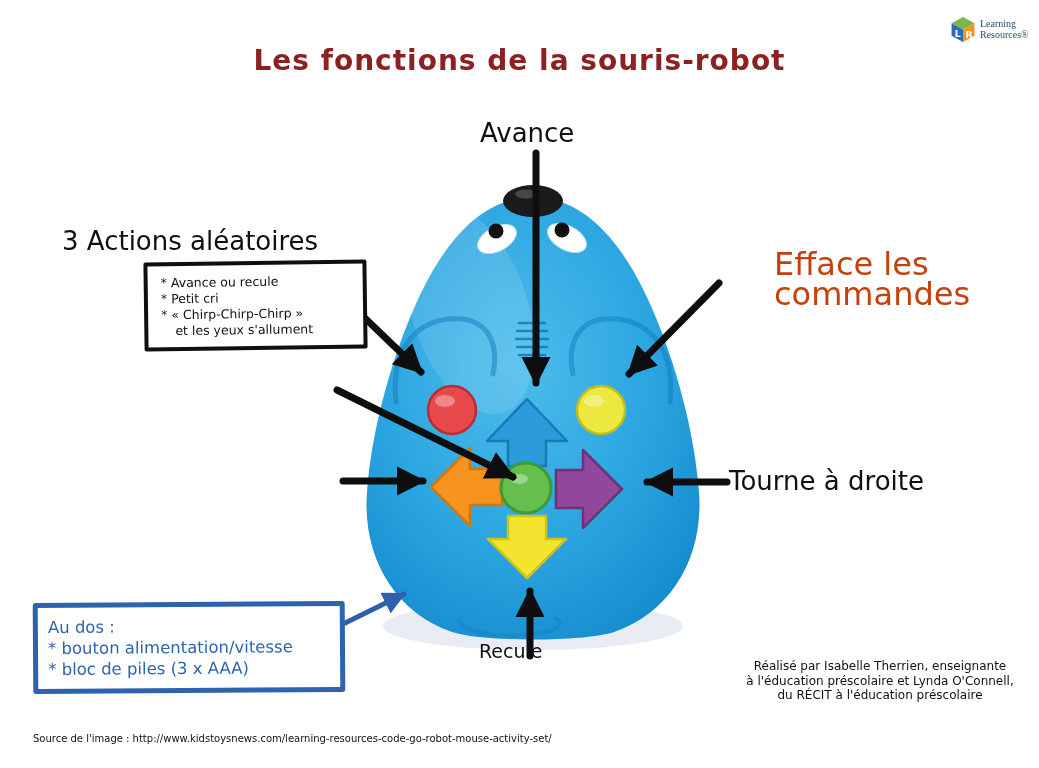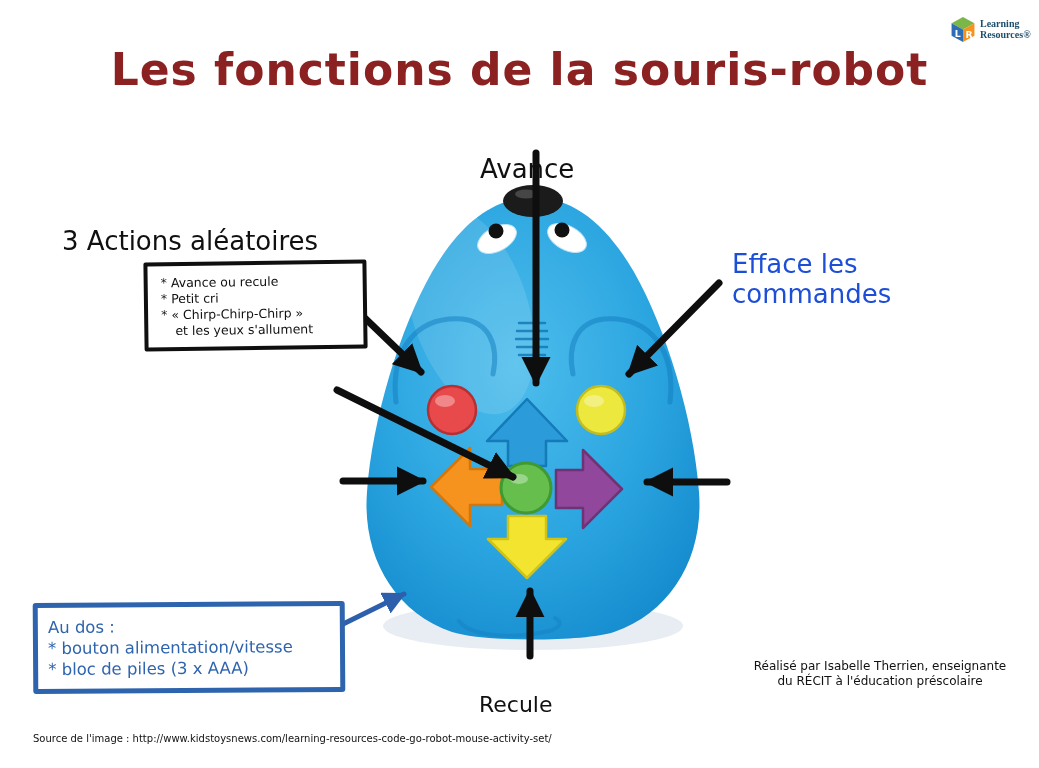--- a/index.html
+++ b/index.html
@@ -1,36 +1,36 @@
 <!DOCTYPE html>
 <html><head>
 <meta charset="utf-8">
 <style>
   html,body{margin:0;padding:0;background:#e8e8e8;}
   .stage{position:relative;width:1039px;height:768px;background:#ffffff;overflow:hidden;
          font-family:"DejaVu Sans",sans-serif;margin:0 auto;}
   .stage-svg{position:absolute;left:0;top:0;}
   .title{position:absolute;top:44px;left:0;width:100%;text-align:center;
-         font-size:44px;font-weight:bold;letter-spacing:1px;color:#8B2121;white-space:nowrap;}
+         font-size:28px;font-weight:bold;letter-spacing:1px;color:#8B2121;white-space:nowrap;}
   .lbl{position:absolute;color:#101010;font-size:26px;white-space:nowrap;}
-  .lbl-wrap{position:absolute;color:#1d4ed8;font-size:26px;line-height:30px;white-space:normal;}
+  .lbl-wrap{position:absolute;color:#c2410c;font-size:32px;line-height:30px;white-space:normal;margin-left:42px;}
   .note-box{position:absolute;left:144px;top:261px;width:196px;background:#fff;
             border:4px solid #0f0f0f;border-radius:2px;padding:9px 6px 8px 13px;
             transform:rotate(-0.8deg);}
   .note-box .b-line{font-size:12.5px;line-height:16px;color:#101010;white-space:nowrap;}
   .note-box .b-line.indent{margin-left:14px;}
   .back-box{position:absolute;left:33px;top:602px;width:288px;background:#fff;
             border:5px solid #2E64AE;border-radius:3px;padding:9px 4px 9px 10px;
             transform:rotate(-0.4deg);color:#2E64AE;}
   .back-box .bb-line{font-size:16.5px;line-height:21px;white-space:nowrap;}
   .credit{position:absolute;left:744px;top:659px;width:272px;text-align:center;color:#111;}
   .credit .c-line{font-size:12px;line-height:14.5px;white-space:nowrap;}
   .source{position:absolute;left:33px;top:733px;font-size:10px;color:#111;white-space:nowrap;}
   .logo{position:absolute;left:950px;top:16px;display:flex;align-items:center;gap:4px;}
-  .logo-text{font-family:"Liberation Serif",serif;font-weight:bold;font-size:10px;
+  .logo-text{font-family:"Liberation Serif",serif;font-weight:normal;font-size:10px;
              line-height:10.5px;color:#1D4E6B;white-space:nowrap;}
 </style>
 </head>
 <body>
 
 <div class="stage">
 
   <svg class="stage-svg" width="1039" height="768" viewBox="0 0 1039 768">
     <defs>
       <marker id="ah" viewBox="0 0 10 10" refX="9" refY="5" markerWidth="4.2" markerHeight="4.2" orient="auto">
@@ -115,44 +115,46 @@
       <text x="14.5" y="21" font-size="9" font-weight="bold" fill="#ffffff">R</text>
     </svg>
     <div class="logo-text">
       <div>Learning</div>
       <div>Resources®</div>
     </div>
   </div>
 
   <div class="title">Les fonctions de la souris-robot</div>
 
-  <div class="lbl" style="left:480px;top:118px;margin-top:36px;">Avance</div>
+  <div class="lbl" style="left:480px;top:118px;">Avance</div>
 
   <div class="lbl" style="left:62px;top:226px;text-align:right;">3 Actions aléatoires</div>
 
   <div class="note-box">
     <div class="b-line">* Avance ou recule</div>
     <div class="b-line">* Petit cri</div>
     <div class="b-line">* « Chirp-Chirp-Chirp »</div>
     <div class="b-line indent">et les yeux s'allument</div>
   </div>
 
   <div class="lbl-wrap" style="left:732px;top:249px;width:190px;">Efface les commandes</div>
 
 
 
+  <div class="lbl" style="left:729px;top:466px;">Tourne à droite</div>
 
-  <div class="lbl" style="left:479px;top:692px;font-size:22px;text-align:right;">Recule</div>
+  <div class="lbl" style="left:479px;top:640px;font-size:19px;text-align:right;">Recule</div>
 
   <div class="back-box">
     <div class="bb-line">Au dos :</div>
     <div class="bb-line">* bouton alimentation/vitesse</div>
     <div class="bb-line">* bloc de piles (3 x AAA)</div>
   </div>
 
   <div class="credit">
     <div class="c-line">Réalisé par Isabelle Therrien, enseignante</div>
+    <div class="c-line">à l'éducation préscolaire et Lynda O'Connell,</div>
     <div class="c-line">du RÉCIT à l'éducation préscolaire</div>
   </div>
 
   <div class="source">Source de l'image : http://www.kidstoysnews.com/learning-resources-code-go-robot-mouse-activity-set/</div>
 
 </div>
 
 </body></html>

